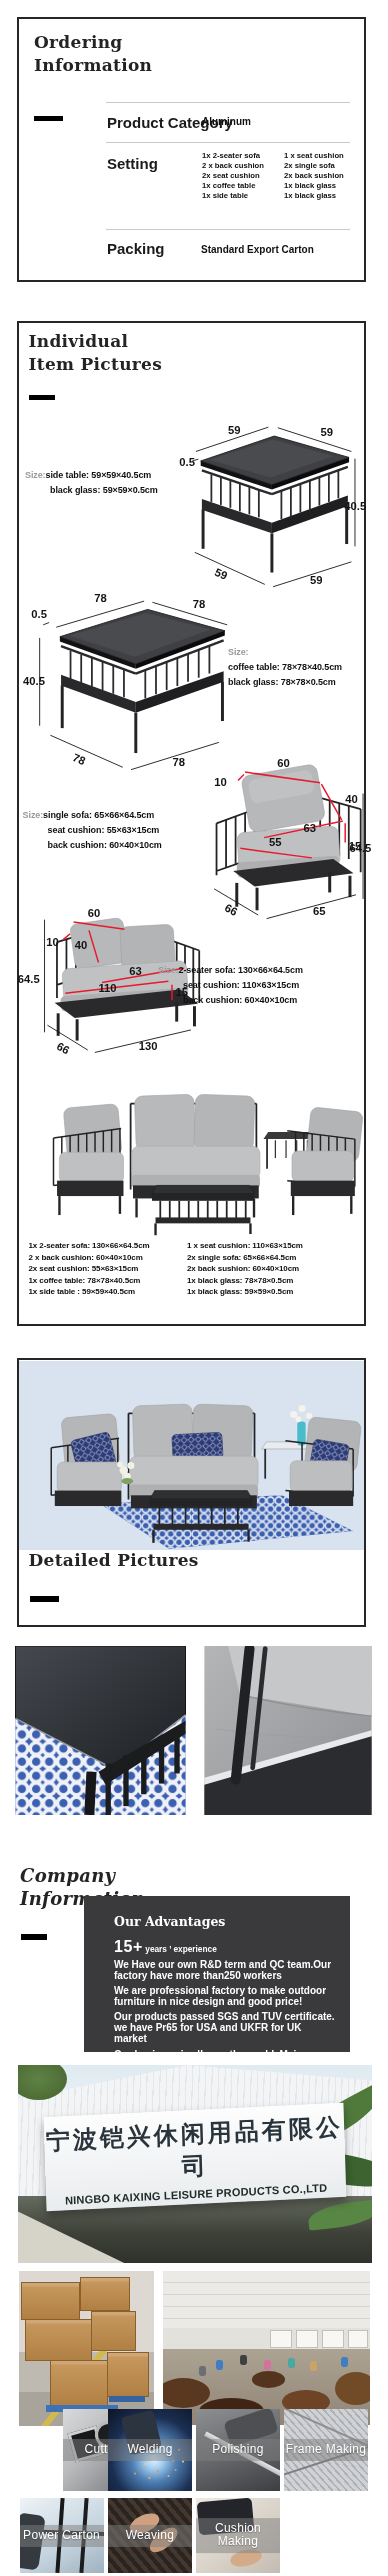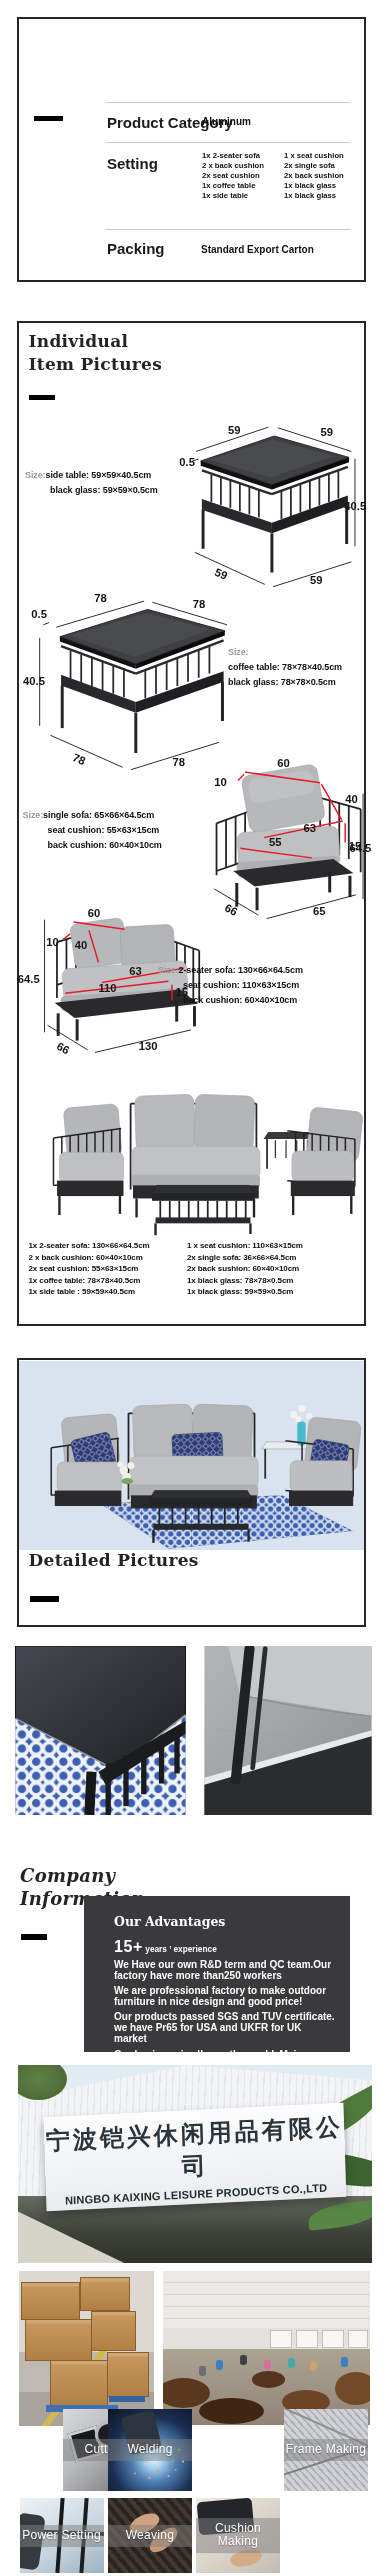--- a/index.html
+++ b/index.html
@@ -35,20 +35,24 @@
   .pile{position:absolute;border-radius:50%;}
   .wk{position:absolute;width:7.1px;height:9.5px;border-radius:2.4px;}
   .palm{position:absolute;border-radius:65% 6% 65% 6%;}
 </style>
 </head>
 <body>
 
 <div id="page">
 
   <div class="frame" style="left:16.6px;top:16.6px;width:349px;height:265px;"></div>
+  <div class="sec-title" style="left:34px;top:31px;">
+    <div>Ordering</div>
+    <div>Information</div>
+  </div>
   <div class="bar" style="left:34px;top:116px;width:28.5px;height:5.3px;"></div>
 
   <div class="tbl-line" style="left:106px;top:102px;width:244px;"></div>
   <div class="tbl-label" style="left:107px;top:118px;">Product Category</div>
   <div class="tbl-value" style="left:202px;top:116px;">Aluminum</div>
   <div class="tbl-line" style="left:106px;top:142px;width:244px;"></div>
   <div class="tbl-label" style="left:107px;top:159px;">Setting</div>
   <div class="set-col" style="left:202px;top:151px;">
     <div>1x 2-seater sofa</div>
     <div>2 x back cushion</div>
@@ -371,21 +375,21 @@
 
   <div class="itemlist" style="left:28.5px;top:1240px;">
     <div>1x 2-seater sofa: 130×66×64.5cm</div>
     <div>2 x back cushion: 60×40×10cm</div>
     <div>2x seat cushion: 55×63×15cm</div>
     <div>1x coffee table: 78×78×40.5cm</div>
     <div>1x side table :  59×59×40.5cm</div>
   </div>
   <div class="itemlist" style="left:187px;top:1240px;">
     <div>1 x seat cushion: 110×63×15cm</div>
-    <div>2x single sofa: 36×66×64.5cm</div>
+    <div>2x single sofa: 65×66×64.5cm</div>
     <div>2x back sushion: 60×40×10cm</div>
     <div>1x black glass: 78×78×0.5cm</div>
     <div>1x black glass: 59×59×0.5cm</div>
   </div>
 
   <div class="frame" style="left:16.6px;top:1358px;width:349px;height:269px;"></div>
   <div class="photo" style="left:19px;top:1361px;width:345px;height:189px;background:#d9e3f0;">
     <svg width="345" height="189" viewBox="0 0 580 318">
       <defs>
         <pattern id="quatPat" width="28" height="28" patternUnits="userSpaceOnUse">
@@ -606,32 +610,37 @@
   <div class="tile" style="left:19.6px;top:2409px;width:84px;height:82px;background:linear-gradient(135deg,#d9dadb 0%,#b9bbbd 40%,#8f9194 72%,#6f7174 100%);margin-left:43px;">
     <div class="abs" style="left:8.3px;top:20px;width:24px;height:24px;background:#17181a;border:3.6px solid #cfd0d2;transform:rotate(-16deg);"></div>
     <div class="abs" style="left:32px;top:12px;width:21.4px;height:21.4px;background:#1c1d1f;border:3.6px solid #b9babc;transform:rotate(-16deg);border-radius:50%;"></div>
     <div class="band">Cutting</div>
   </div>
   <div class="tile" style="left:108px;top:2409px;width:84px;height:82px;background:radial-gradient(circle at 55% 62%,#dff0ff 0%,#a9d2f2 12%,#4e7fb4 32%,#1b2f52 62%,#0c1425 100%);">
     <div class="abs" style="left:44px;top:48px;width:1.8px;height:1.8px;border-radius:50%;background:#ffd9a0;box-shadow:10.7px -3.6px 0 #ffb25e,20px 2.4px 0 #ff9a3d,-8.3px 6px 0 #ffc277,4.8px 13px 0 #ff8c33,15.5px 18px 0 #ffad55,-13px -7.1px 0 #ffbf70,26px -8.3px 0 #ff9f44,-18px 15.5px 0 #ff9436,7.1px -12px 0 #ffd08e,22.6px 12px 0 #ff8c2e,-3.6px 20px 0 #ffab50,30px 3.6px 0 #ffc06a;"></div>
     <div class="abs" style="left:16.6px;top:3.6px;width:33px;height:39px;background:#2c3440;border-radius:4.8px;transform:rotate(-14deg);"></div>
     <div class="band">Welding</div>
   </div>
+  <div class="tile" style="left:196px;top:2409px;width:84px;height:82px;background:linear-gradient(160deg,#8d8f93,#5f6165 60%,#3c3e42);">
+    <div class="abs" style="left:3.6px;top:43px;width:89px;height:5.3px;background:linear-gradient(#e8e9ea,#b9babc);transform:rotate(28deg);"></div>
+    <div class="abs" style="right:3.6px;top:4.8px;width:50px;height:26px;background:#4e4f53;border-radius:6px;transform:rotate(-18deg);"></div>
+    <div class="band">Polishing</div>
+  </div>
   <div class="tile" style="left:284px;top:2409px;width:84px;height:82px;background:repeating-linear-gradient(48deg,#cfd1d4 0 3.6px,#aeb1b5 3.6px 5.3px),#c6c8cb;">
     <div class="abs" style="left:-6px;top:18px;width:101px;height:2.4px;background:#8e8f91;transform:rotate(24deg);"></div>
     <div class="abs" style="left:-6px;top:50px;width:101px;height:2.4px;background:#7d7e80;transform:rotate(-18deg);"></div>
     <div class="band">Frame Making</div>
   </div>
 
   <div class="tile" style="left:19.6px;top:2498px;width:84px;height:75px;background:linear-gradient(150deg,#eef3f7,#c4d3de 60%,#9fb2c0);">
     <div class="abs" style="left:38px;top:0;width:4.2px;height:75px;background:#17181a;transform:rotate(4deg);"></div>
     <div class="abs" style="left:62px;top:0;width:4.2px;height:75px;background:#1c1d1f;transform:rotate(4deg);"></div>
     <div class="abs" style="left:21.4px;top:33px;width:65px;height:4.2px;background:#17181a;transform:rotate(2deg);"></div>
     <div class="abs" style="left:-4.8px;top:15.5px;width:27px;height:55px;background:#343a40;border-radius:7.1px;transform:rotate(8deg);"></div>
-    <div class="band">Power Setting</div>
+    <div class="band">Power Carton</div>
   </div>
   <div class="tile" style="left:108px;top:2498px;width:84px;height:75px;background:repeating-linear-gradient(50deg,#2a2420 0 4.2px,#433730 4.2px 8.3px),#221c18;">
     <div class="abs" style="left:21.4px;top:16.6px;width:31px;height:16.6px;background:#cfa181;border-radius:50%;transform:rotate(-24deg);"></div>
     <div class="abs" style="left:39px;top:34px;width:33px;height:15.5px;background:#c79a79;border-radius:50%;transform:rotate(-40deg);"></div>
     <div class="band">Weaving</div>
   </div>
   <div class="tile" style="left:196px;top:2498px;width:84px;height:75px;background:linear-gradient(140deg,#efe9e2,#d9d2c8 55%,#c4bcb2);">
     <div class="abs" style="left:2.4px;top:2.4px;width:55px;height:33px;background:#23252a;border-radius:4.8px;transform:rotate(-5deg);"></div>
     <div class="abs" style="left:34px;top:52px;width:32px;height:15.5px;background:#d2ab89;border-radius:50%;transform:rotate(-12deg);"></div>
     <div class="band">Cushion Making</div>

